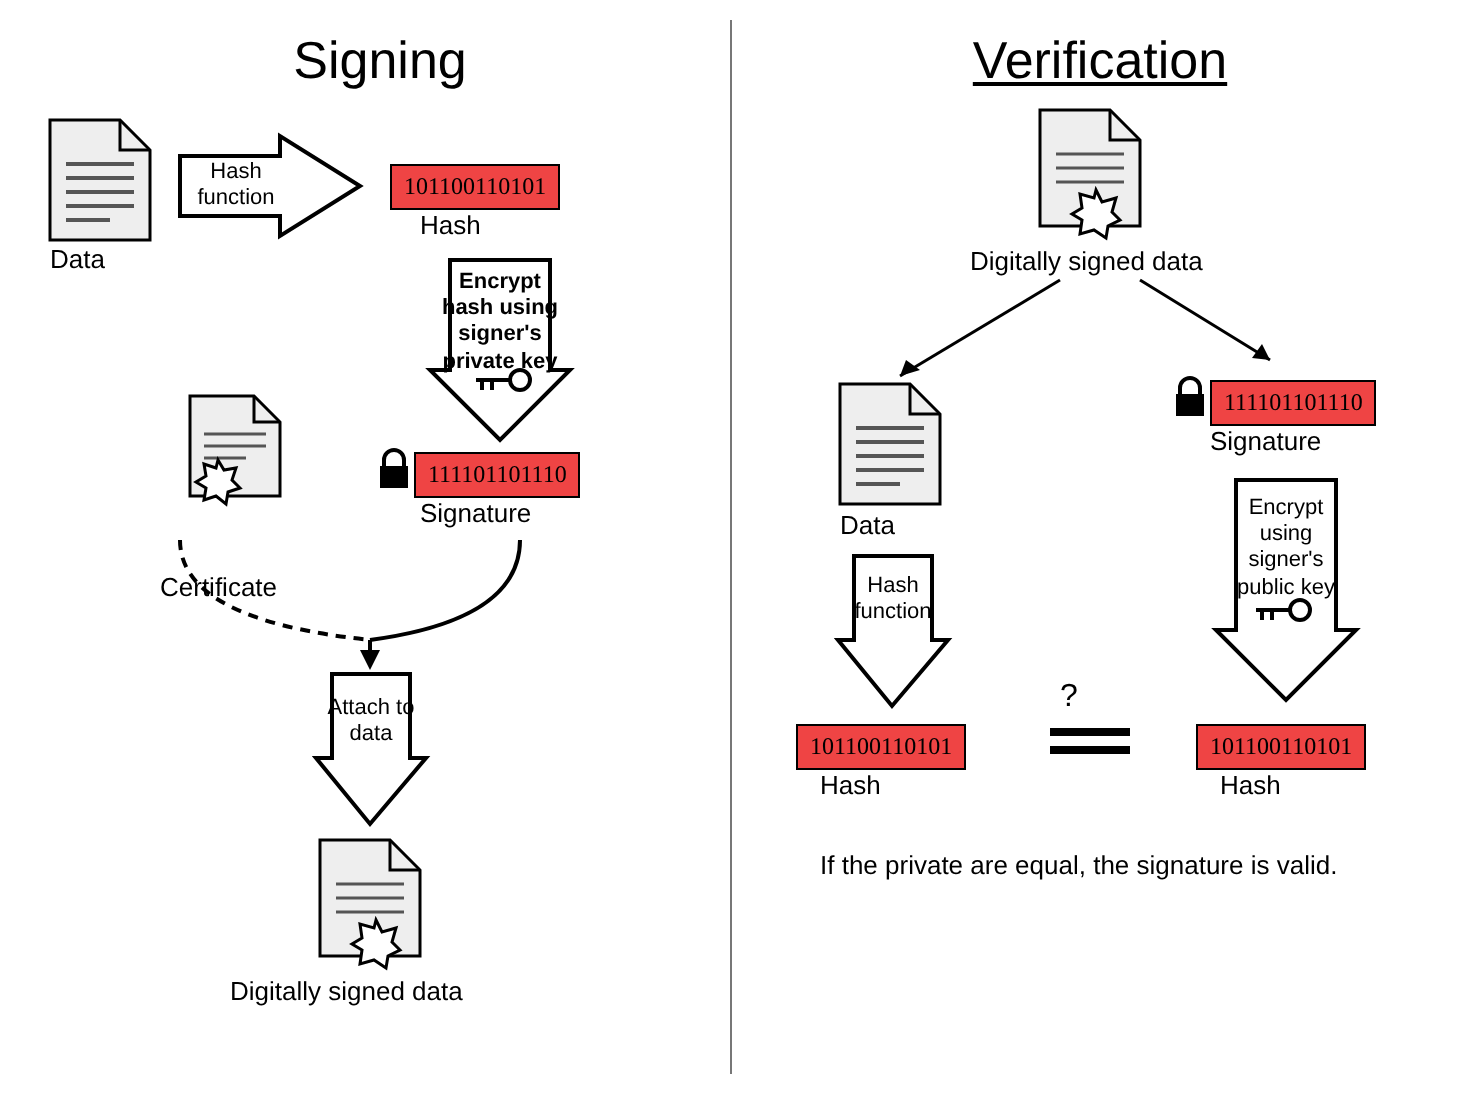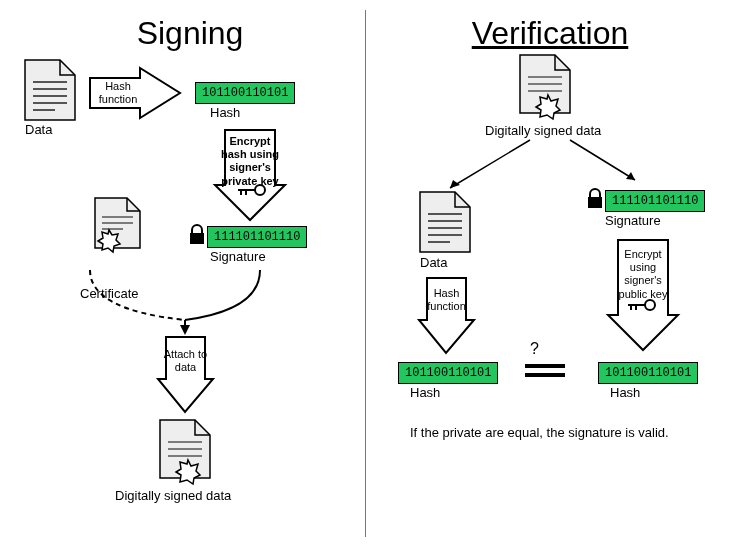--- a/index.html
+++ b/index.html
@@ -15,39 +15,39 @@
   .divider {
     position: absolute;
     left: 365px;
     top: 10px;
     bottom: 10px;
     width: 1px;
     background: #777;
   }
   .title {
     position: absolute;
-    font-size: 32px;
+    font-size: 26px;
     font-weight: normal;
     text-align: center;
   }
   .label {
     position: absolute;
     font-size: 13px;
     text-align: left;
   }
   .small-label {
     font-size: 11px;
     text-align: center;
     line-height: 1.2;
   }
   .binbox {
     position: absolute;
-    background: #22c55e;
+    background: #ef4444;
     border: 1px solid #000;
-    font-family: Liberation Mono, monospace;
+    font-family: Liberation Serif, serif;
     font-size: 12px;
     padding: 3px 6px;
   }
   .footer-text {
     position: absolute;
     font-size: 13px;
   }
   svg { position: absolute; overflow: visible; }
 </style>
 </head>

